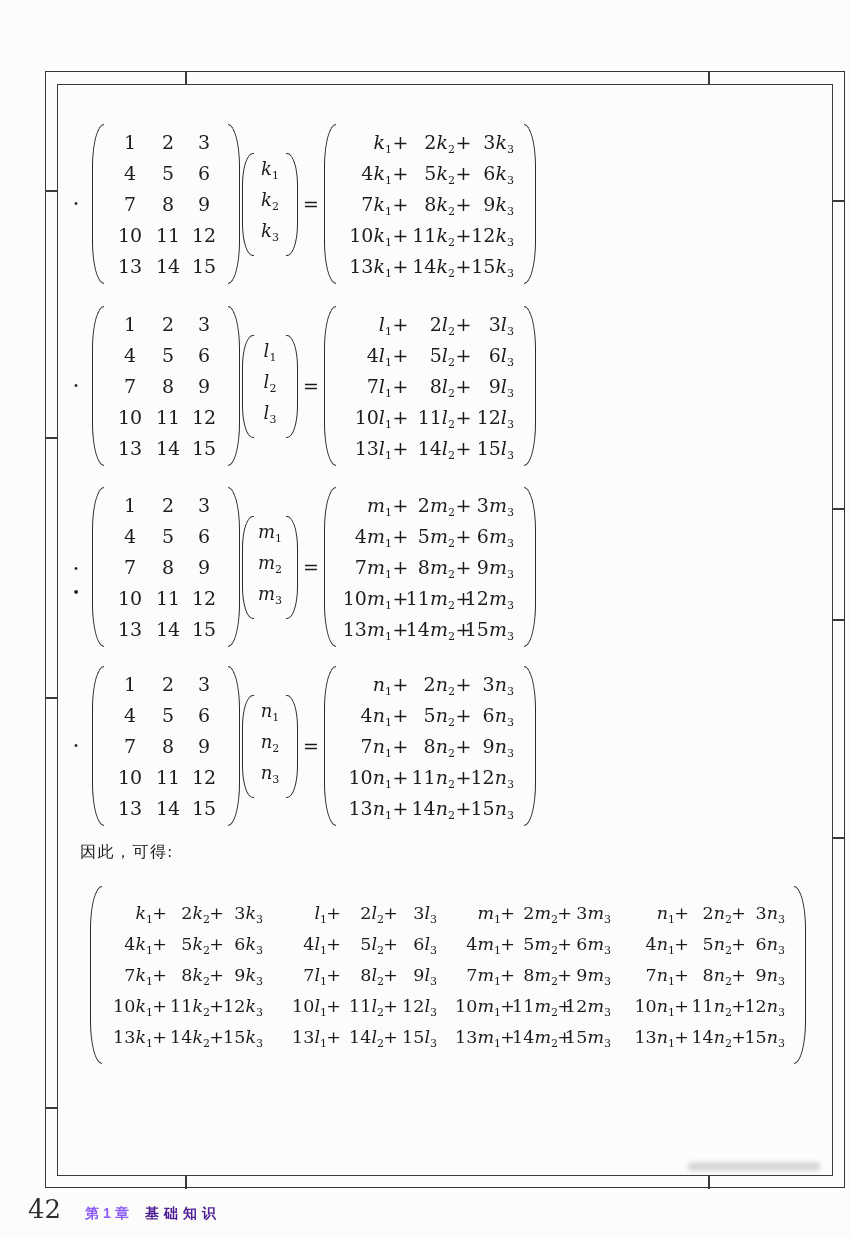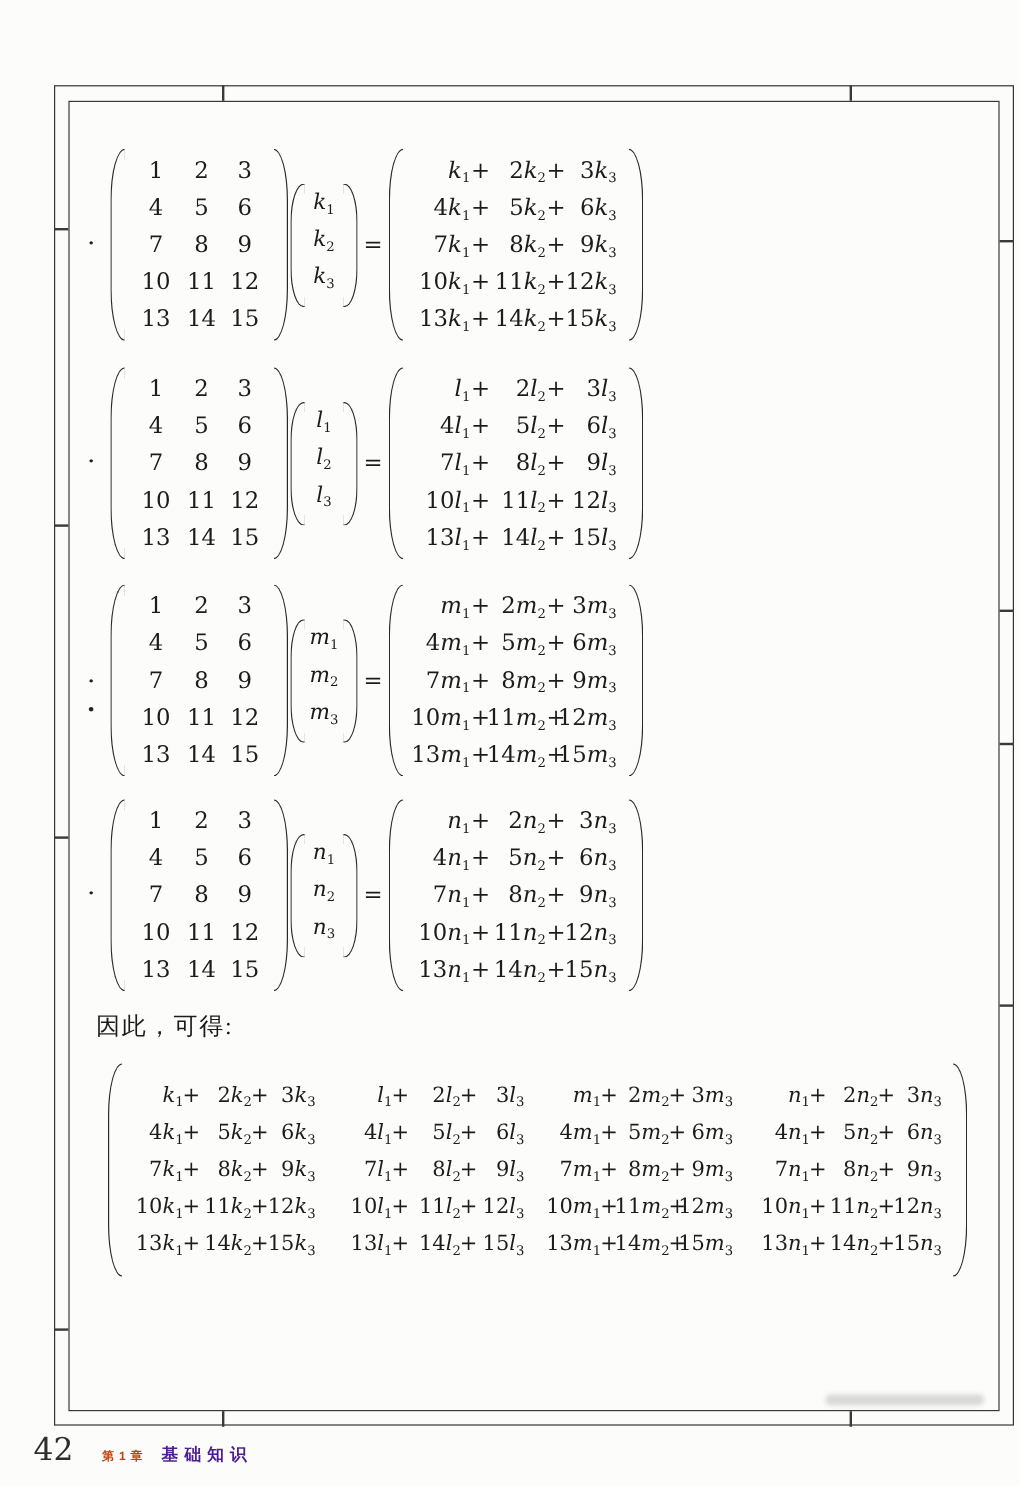--- a/index.html
+++ b/index.html
@@ -42,32 +42,32 @@
   .vcol{display:grid;grid-auto-rows:31px;align-content:center;justify-items:center;
     min-width:28px;padding:0 2px;font-size:18px;}
   .eqsign{margin:0 5px;font-size:19px;}
   .res-wrap{height:160px;}
   .rrows{display:grid;grid-auto-rows:31.2px;align-content:center;padding:0 10px;font-size:19px;}
   .trow{display:grid;grid-template-columns:46px 17px 46px 17px 42px;
     align-items:center;justify-items:end;}
   .trow .plus{justify-self:center;}
   .trow.small{grid-template-columns:42px 13px 44px 13px 40px;font-size:17.5px;}
   
-  .intro{position:absolute;left:80px;top:842px;font-size:20px;letter-spacing:1.5px;
+  .intro{position:absolute;left:80px;top:842px;font-size:16px;letter-spacing:1.5px;
     font-family:"Liberation Serif", serif;color:#1b1b1b;}
   
   .combined{position:absolute;left:90px;top:886px;height:178px;display:flex;align-items:stretch;}
   .combined .par{border-width:1.6px;}
   .groups{display:flex;gap:22px;padding:0 9px;align-items:center;}
   .cgroup{display:grid;grid-auto-rows:31px;align-content:center;}
   
   .footer{position:absolute;left:28px;top:1194px;display:flex;align-items:baseline;}
   .pageno{font:400 26px "DejaVu Serif", serif;color:#2e2e2e;}
   .chapter{margin-left:24px;font-family:"Liberation Sans", sans-serif;font-weight:700;
-    font-size:10px;letter-spacing:4px;color:#c2410c;}
+    font-size:14px;letter-spacing:4px;color:#8b5cf6;}
   .section{margin-left:12px;font-family:"Liberation Sans", sans-serif;font-weight:700;
     font-size:14px;letter-spacing:5px;color:#4c1d95;}
 </style>
 </head>
 <body>
 
 <div class="frame-outer"></div>
 <div class="frame-inner"></div>
 <div class="tick-v" style="left:185px;top:71px;"></div>
 <div class="tick-v" style="left:708px;top:71px;"></div>

